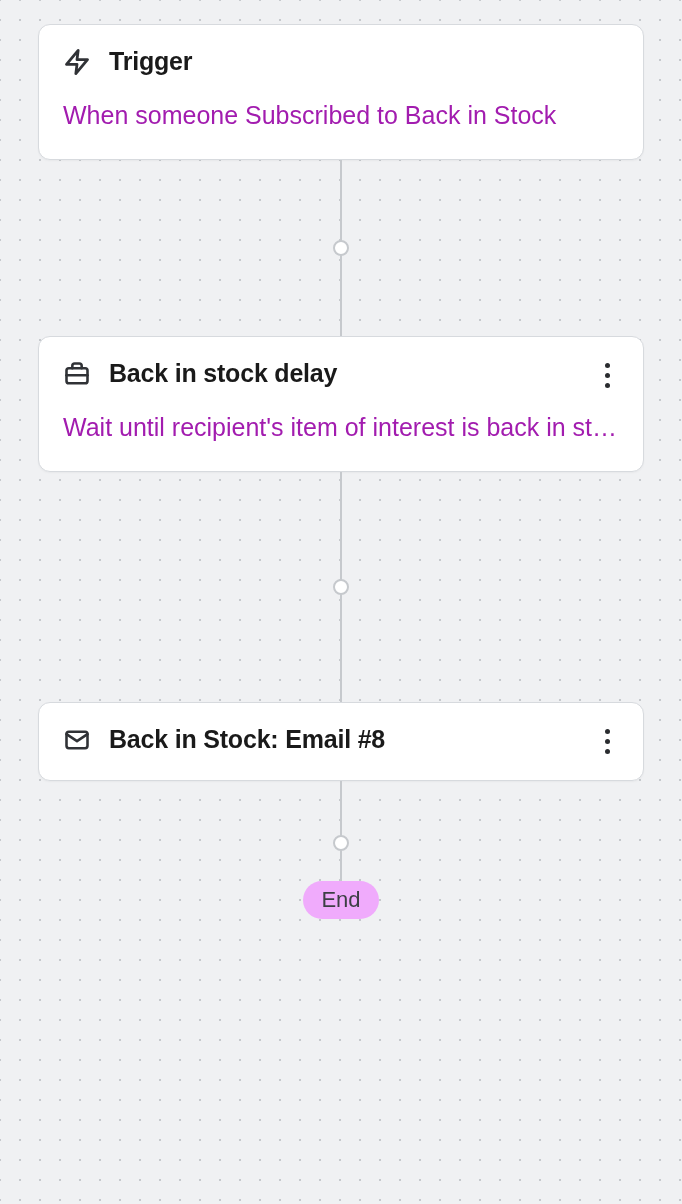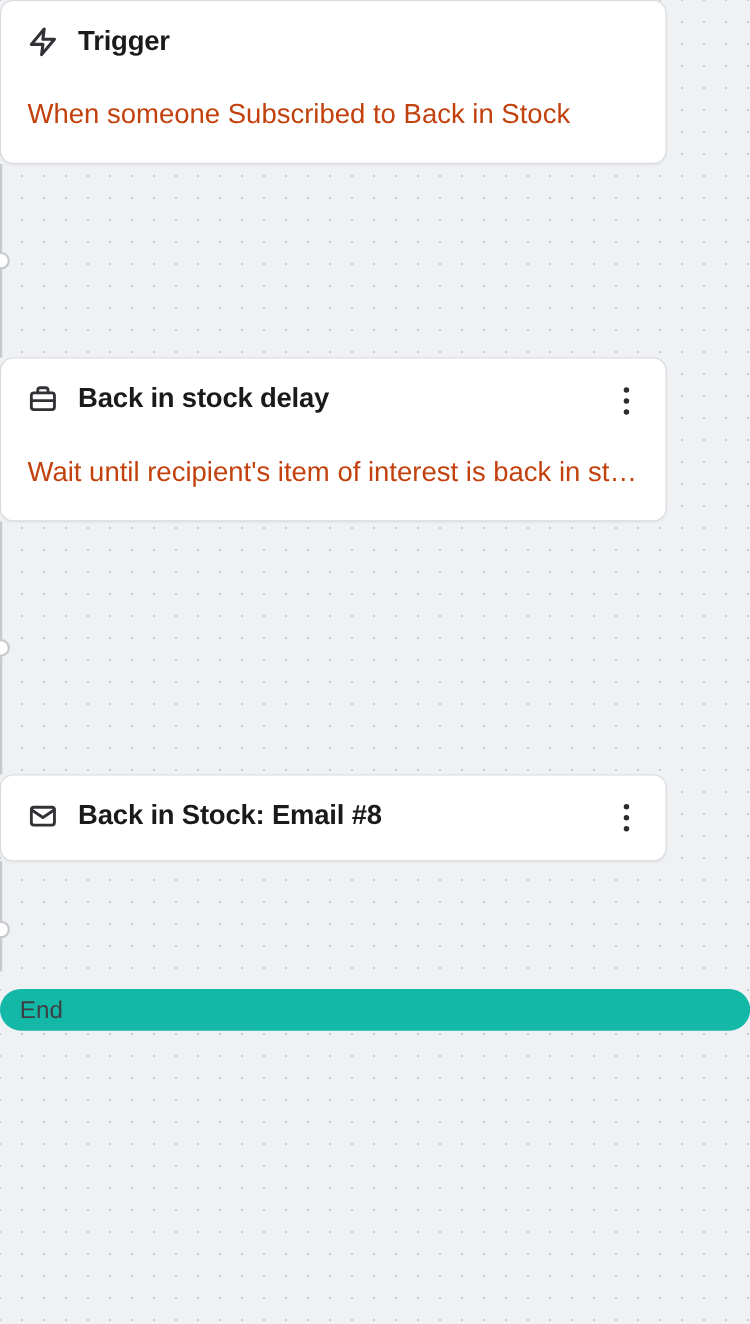--- a/index.html
+++ b/index.html
@@ -12,20 +12,22 @@
     background-position: 10px 10px;
     position: relative;
     color: #1a1a1a;
   }
   .flow {
     position: relative;
     width: 100%;
     height: 100%;
     display: flex;
     flex-direction: column;
+    align-items: center;
+    padding-top: 24px;
   }
   .card {
     width: 606px;
     background: #ffffff;
     border: 1px solid #d7dade;
     border-radius: 12px;
     box-shadow: 0 1px 2px rgba(0,0,0,0.04);
     padding: 22px 24px 26px 24px;
     position: relative;
   }
@@ -34,24 +36,24 @@
     align-items: center;
     gap: 18px;
   }
   .card-title {
     font-size: 25px;
     font-weight: 700;
     color: #1a1a1a;
     letter-spacing: -0.2px;
   }
   .card-desc {
-    margin-top: 35px;
+    margin-top: 22px;
     font-size: 25px;
     font-weight: 400;
-    color: #c2410c;
+    color: #a21caf;
     line-height: 1.4;
     white-space: nowrap;
     overflow: hidden;
     text-overflow: ellipsis;
   }
   .card-desc.wrap {
     white-space: normal;
     overflow: visible;
   }
   .icon {
@@ -137,22 +139,22 @@
   }
   .status-dot svg { width: 8px; height: 10px; }
   .status-label {
     font-size: 23px;
     color: #1a1a1a;
   }
   .chevron {
     margin-left: 34px;
   }
   .end-pill {
-    margin-top: 16px;
-    background: #14b8a6;
+    margin-top: 0;
+    background: #f0abfc;
     border-radius: 999px;
     padding: 6px 18px;
     font-size: 22px;
     color: #3c3f44;
   }
 </style>
 </head>
 <body>
 
 <div class="flow">

